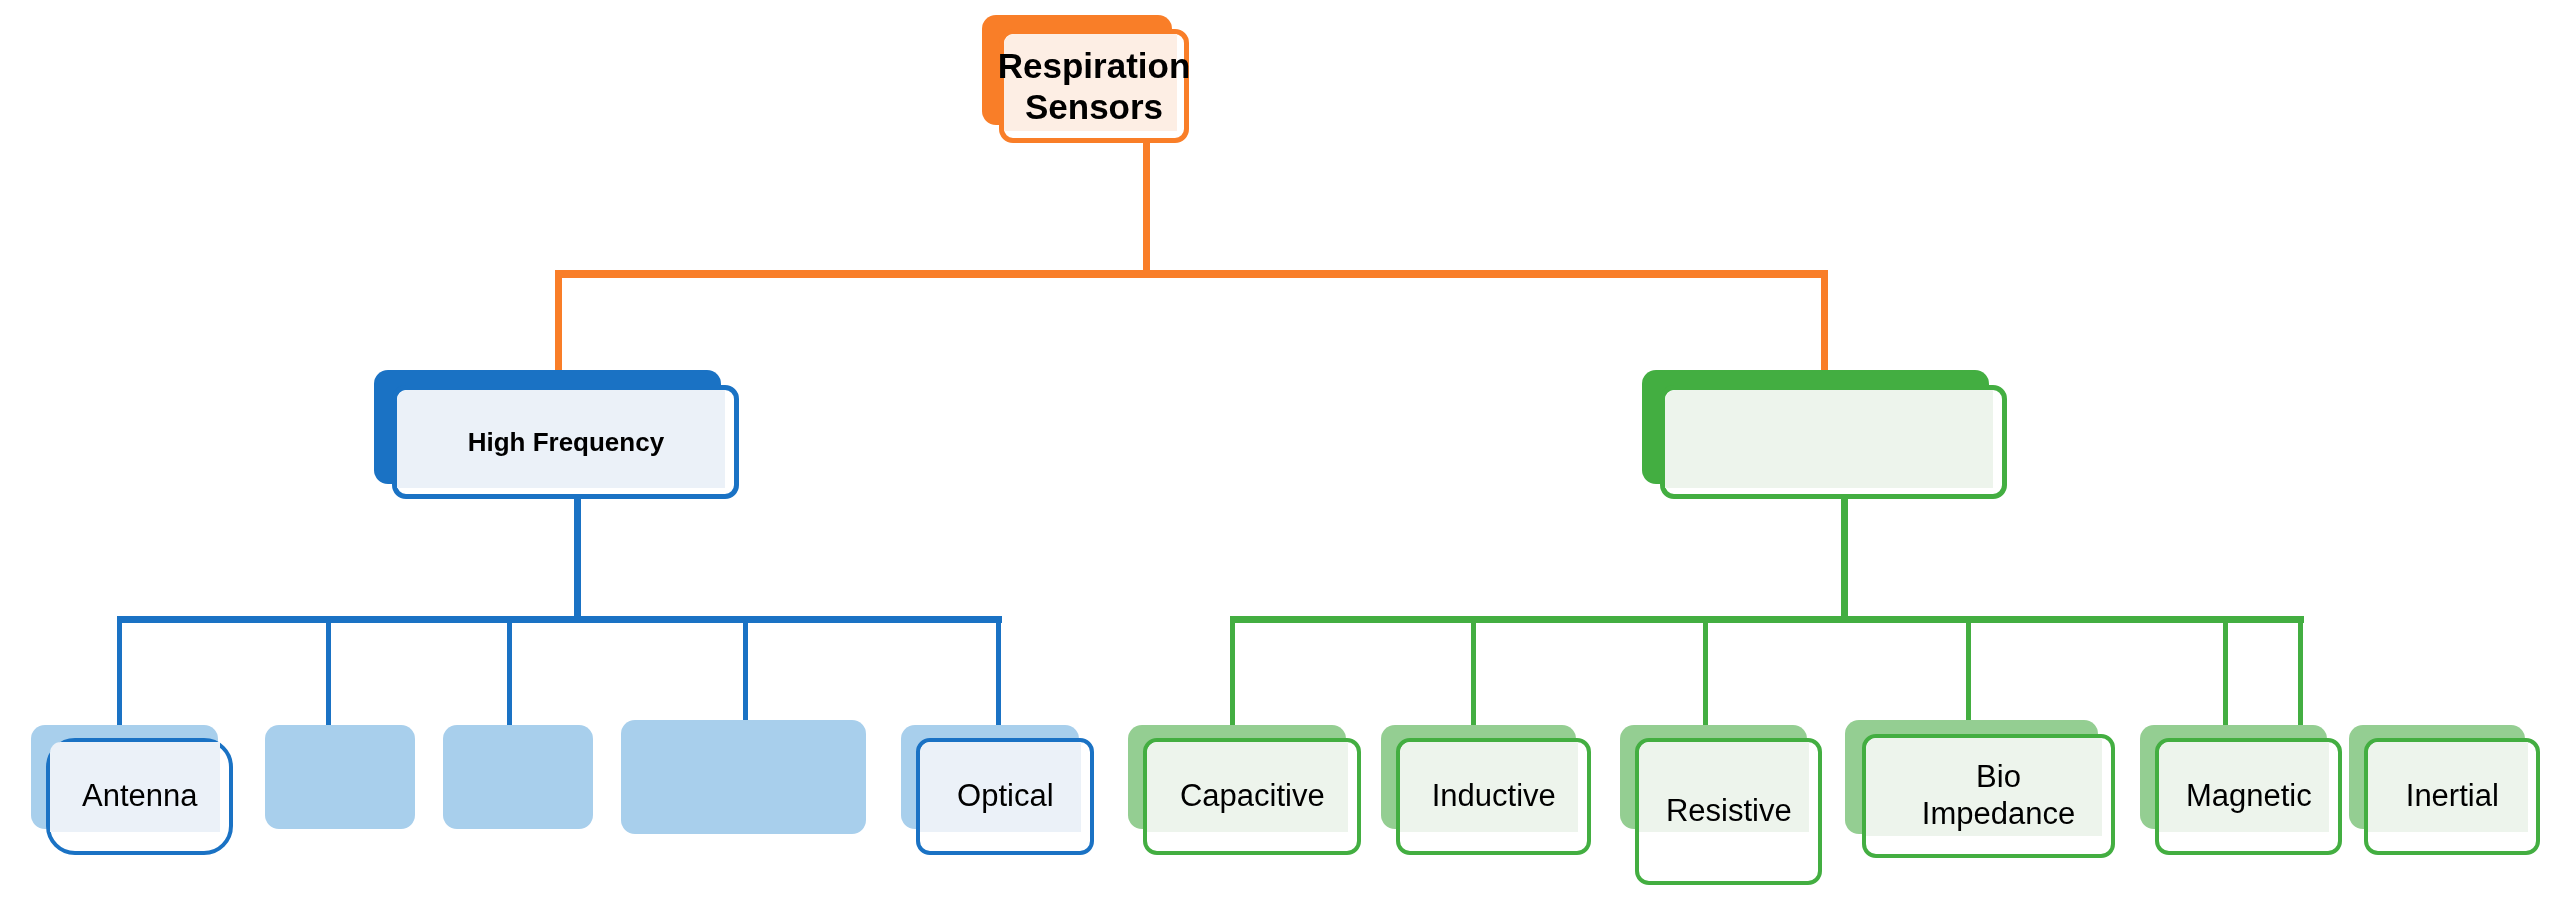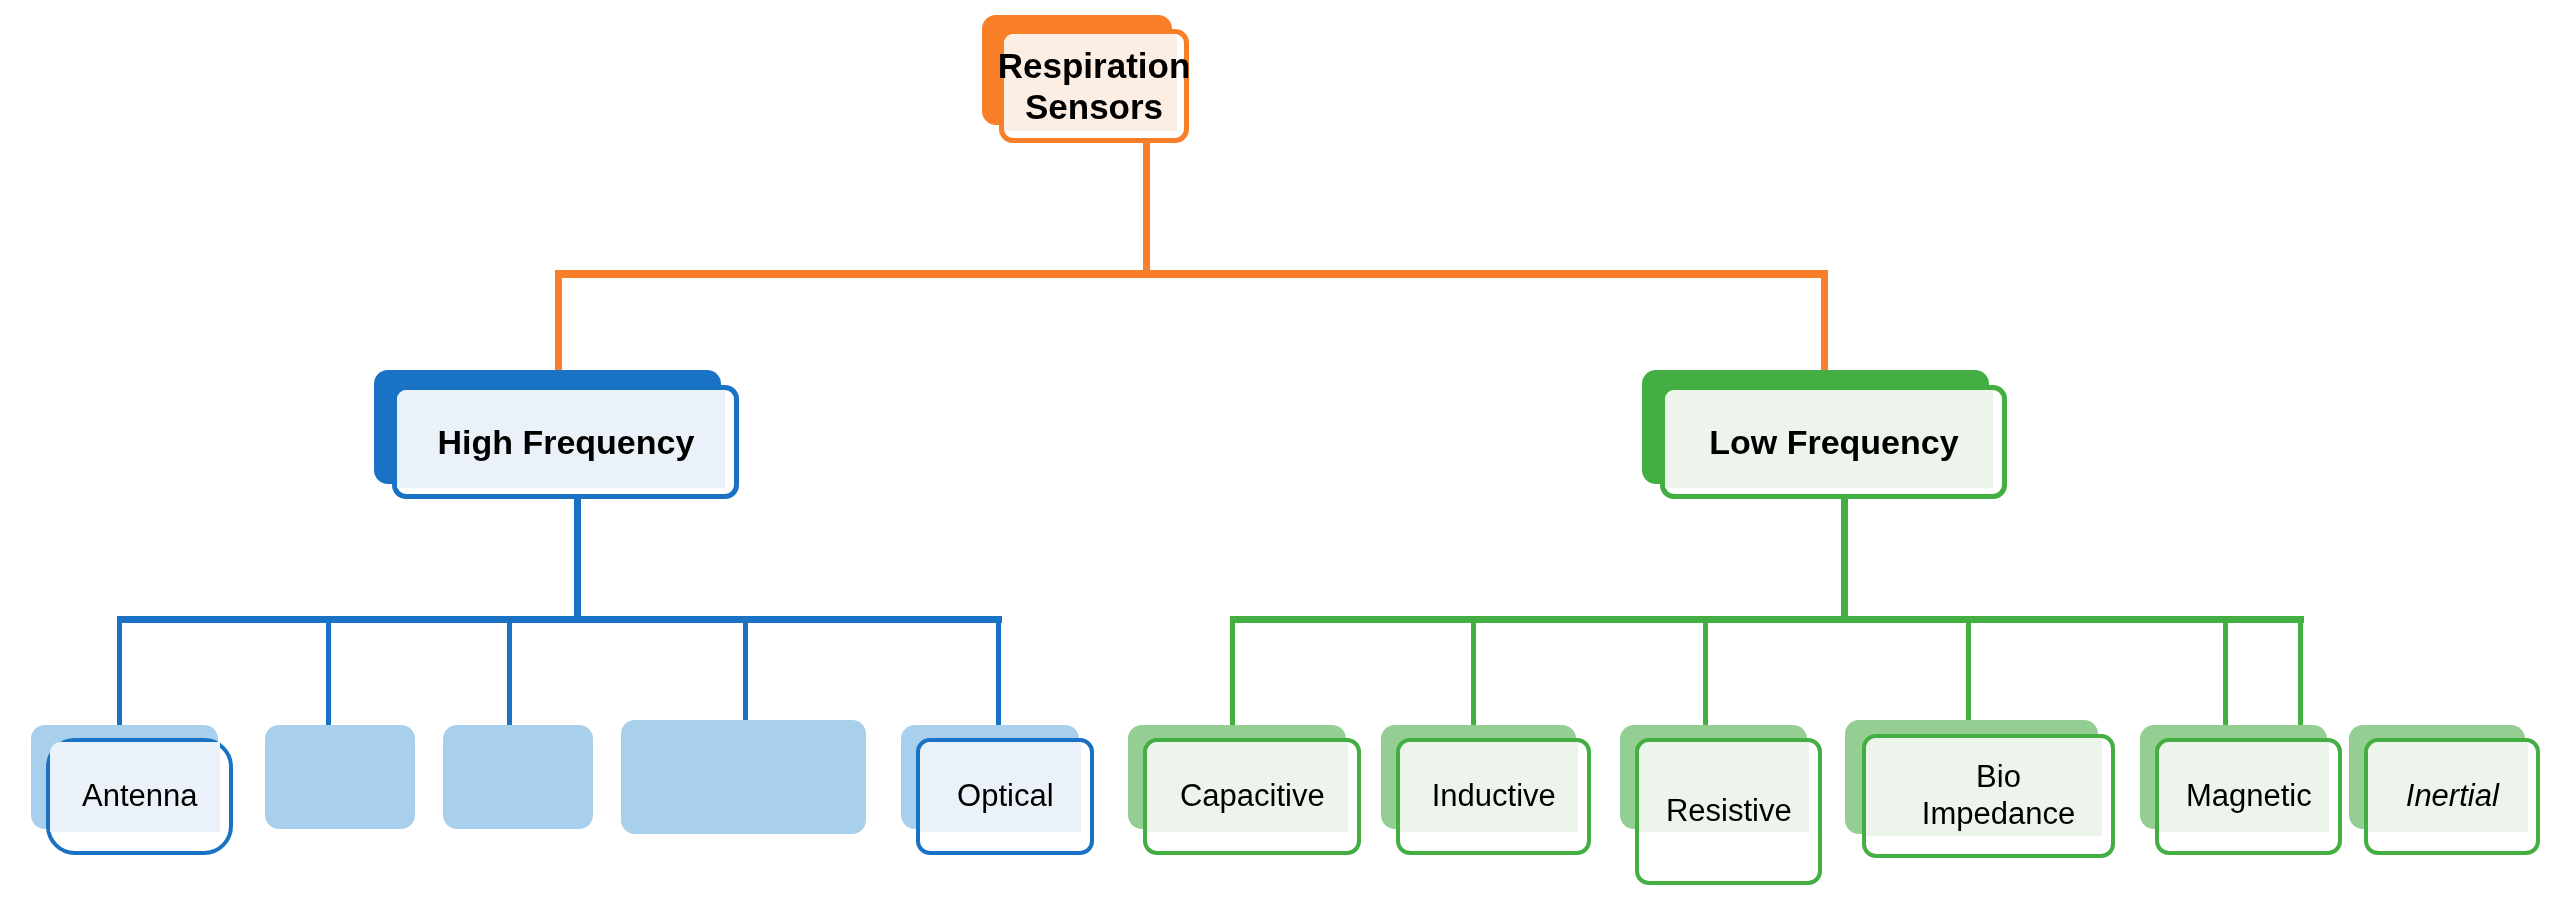--- a/index.html
+++ b/index.html
@@ -37,21 +37,21 @@
     white-space:pre-line;
     padding:0 6.1px;
   }
 
   
   .root .card{border:5.4px solid #F97E28;}
   .root .label{font-size:35px;font-weight:bold;}
 
   
   .branch .card{border:5.4px solid;}
-  .branch .label{font-size:34px;font-weight:bold;}
+  .branch .label{font-size:26px;font-weight:bold;}
 
   
   .leaf .card{border:4.6px solid;}
   .leaf .label{font-size:31px;font-weight:normal;}
 </style>
 </head>
 <body>
 
 <div id="diagram">
 
@@ -91,21 +91,20 @@
     <div class="card" style="left:18.4px;top:15.3px;width:347px;height:114px;border-color:#1A72C4;">
       <div class="tint" style="left:0;top:0;width:328px;height:98px;background:#EBF1F8;"></div>
       <div class="label">High Frequency</div>
     </div>
   </div>
 
   <div class="node branch" style="left:1642px;top:370px;width:399px;height:153px;">
     <div class="shadow" style="width:347px;height:114px;background:#43AE41;"></div>
     <div class="card" style="left:18.4px;top:15.3px;width:347px;height:114px;border-color:#43AE41;">
       <div class="tint" style="left:0;top:0;width:328px;height:98px;background:#EDF4EC;"></div>
-      <div class="label">Low Frequency</div>
     </div>
   </div>
 
   <div class="node leaf" style="left:31px;top:725px;width:222px;height:153px;">
     <div class="shadow" style="width:187px;height:104px;background:#A8CFEC;"></div>
     <div class="card" style="left:15.3px;top:13px;width:187px;height:117px;border-color:#1A72C4;border-radius:29px;">
       <div class="tint" style="left:0;top:0;width:170px;height:90px;background:#EBF1F8;"></div>
       <div class="label">Antenna</div>
     </div>
   </div>
@@ -164,21 +163,21 @@
   </div>
 
   <div class="node leaf" style="left:2140px;top:725px;width:222px;height:153px;">
     <div class="shadow" style="width:187px;height:104px;background:#94CE92;"></div>
     <div class="card" style="left:15.3px;top:13px;width:187px;height:117px;border-color:#43AE41;">
       <div class="tint" style="left:0;top:0;width:170px;height:90px;background:#EDF4EC;"></div>
       <div class="label">Magnetic</div>
     </div>
   </div>
 
-  <div class="node leaf" style="left:2349px;top:725px;width:215px;height:153px;font-style:italic;">
+  <div class="node leaf" style="left:2349px;top:725px;width:215px;height:153px;">
     <div class="shadow" style="width:176px;height:104px;background:#94CE92;"></div>
     <div class="card" style="left:15.3px;top:13px;width:176px;height:117px;border-color:#43AE41;">
       <div class="tint" style="left:0;top:0;width:160px;height:90px;background:#EDF4EC;"></div>
       <div class="label">Inertial</div>
     </div>
   </div>
 
 </div>
 
 

